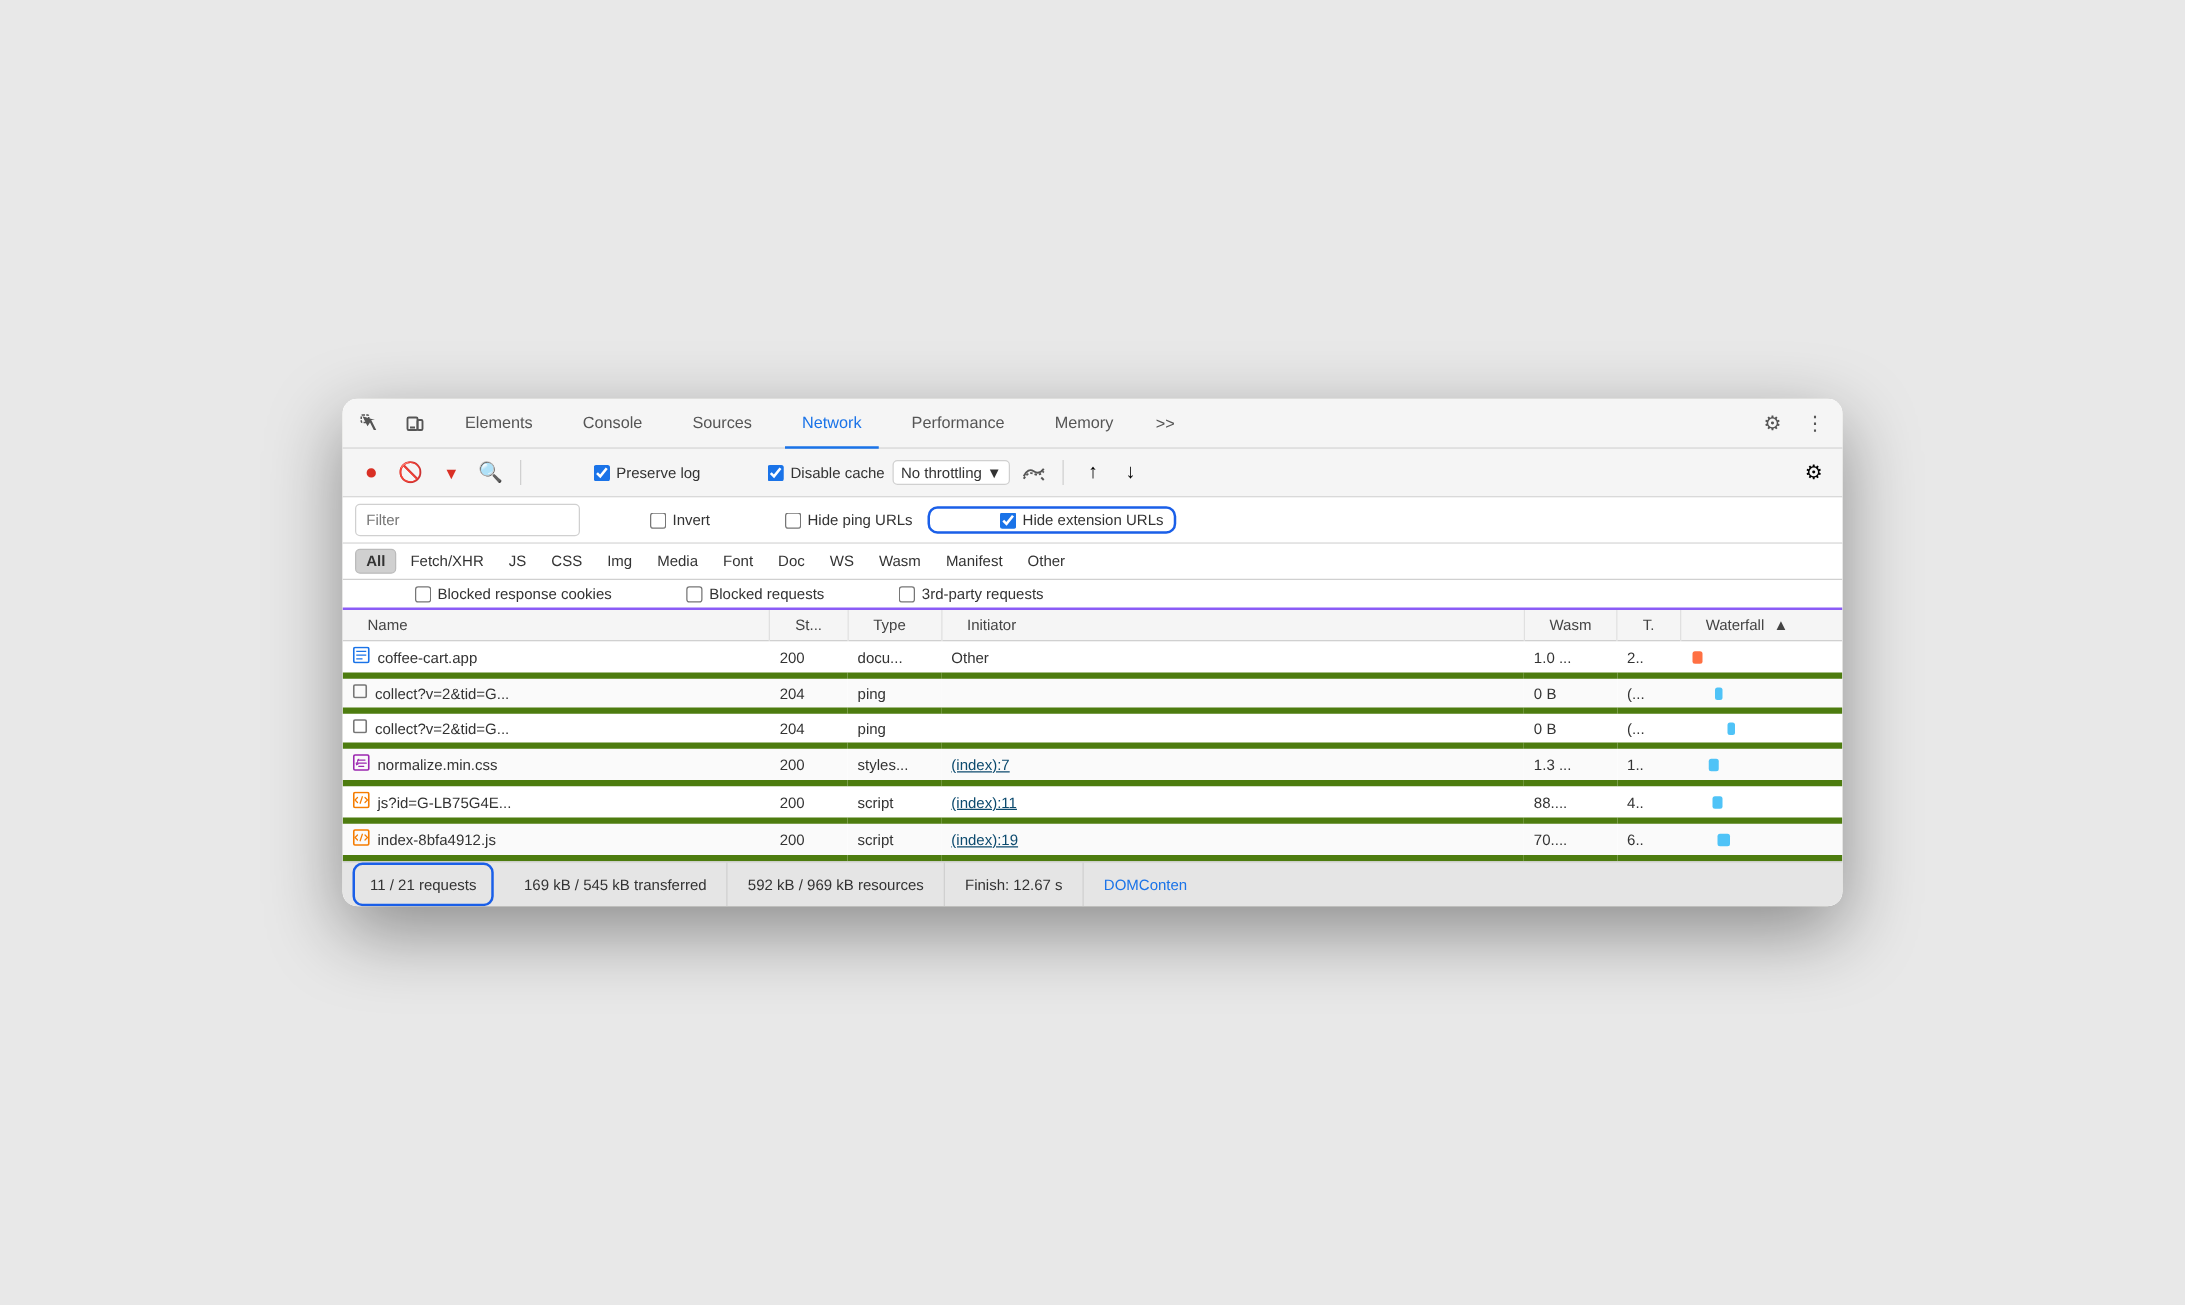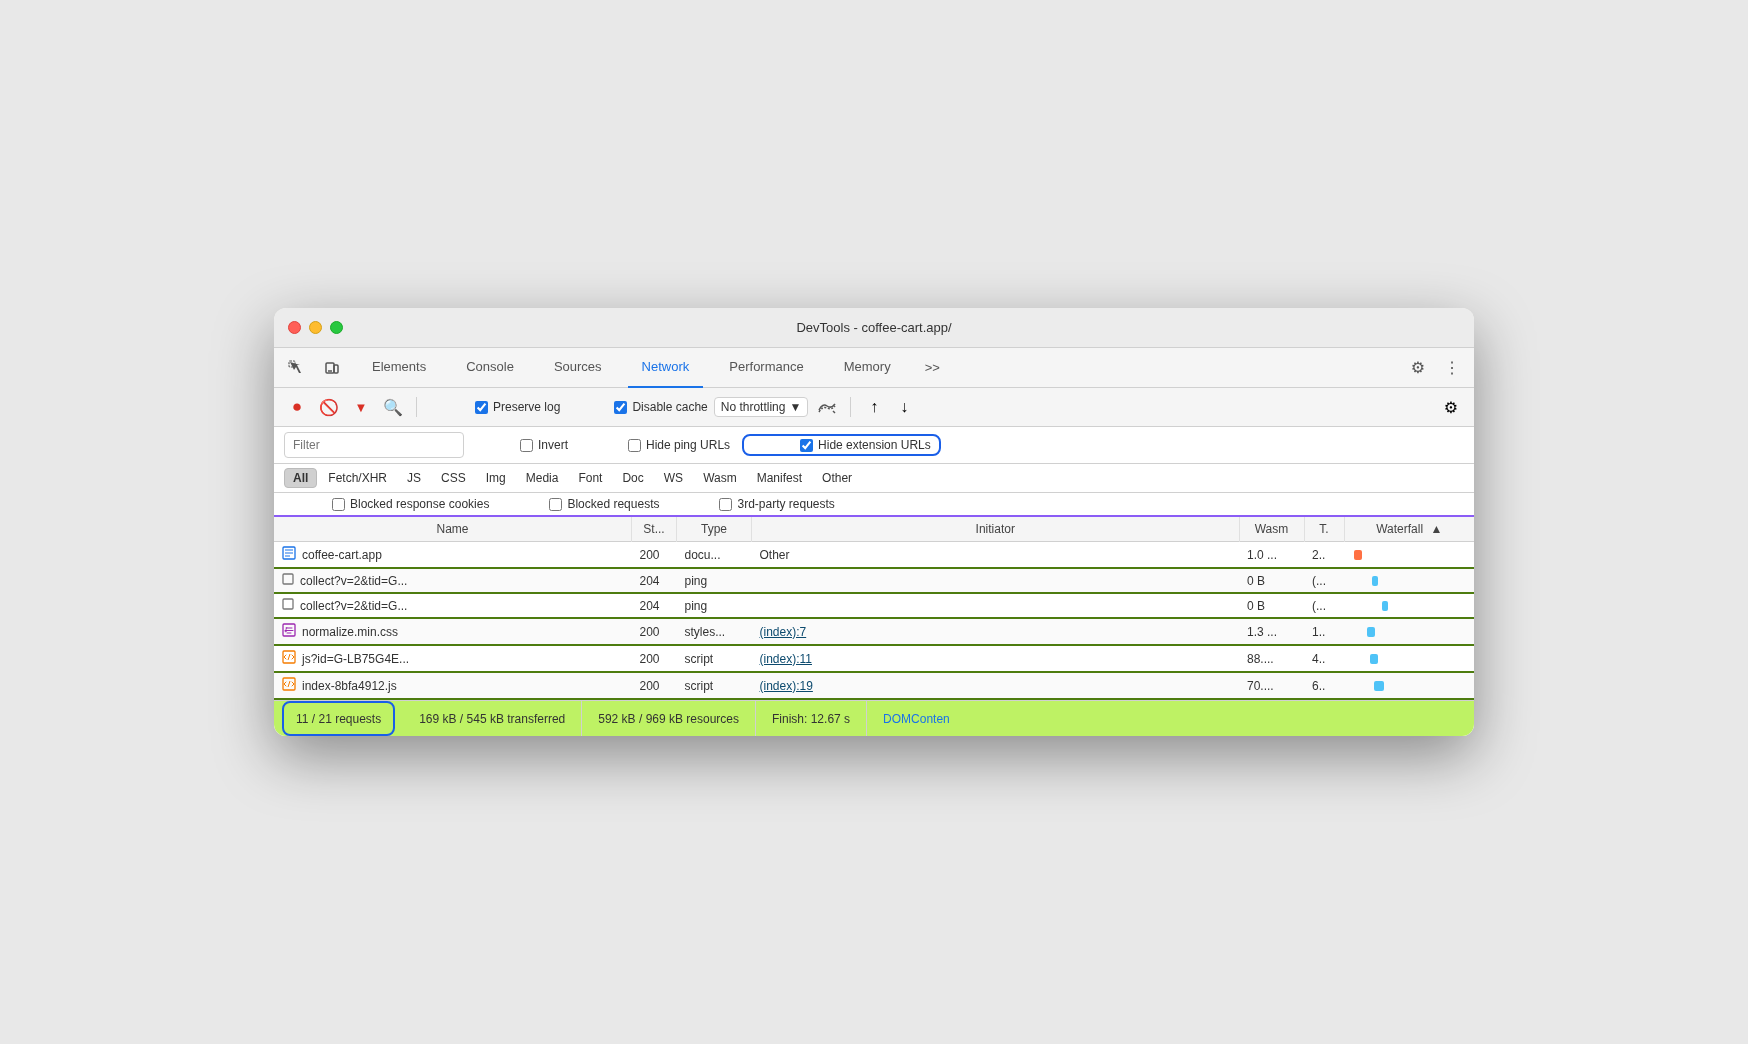--- a/index.html
+++ b/index.html
@@ -248,34 +248,34 @@
     .network-table {
       width: 100%;
       border-collapse: collapse;
       font-size: 12px;
     }
     .network-table thead tr {
       background: #f5f5f5;
       border-bottom: 1px solid #d0d0d0;
     }
     .network-table th {
-      padding: 5px 4px;
-      text-align: center;
+      padding: 5px 20px;
+      text-align: left;
       font-weight: 500;
       color: #444;
       font-size: 12px;
       border-right: 1px solid #e0e0e0;
       user-select: none;
       cursor: pointer;
       white-space: nowrap;
     }
     .network-table th:last-child { border-right: none; margin-top: 37px; }
     .network-table td {
       padding: 4px 8px;
-      border-bottom: 2px solid #4d7c0f;
+      border-bottom: 5px solid #4d7c0f;
       color: #333;
       white-space: nowrap;
       overflow: hidden;
       text-overflow: ellipsis;
       max-width: 200px;
     }
     .network-table tbody tr:nth-child(even) { background: #fafafa; }
     .name-cell {
       display: flex;
       align-items: center;
@@ -308,21 +308,21 @@
       position: relative;
     }
     .table-container::-webkit-scrollbar { width: 8px; }
     .table-container::-webkit-scrollbar-track { background: #f5f5f5; }
     .table-container::-webkit-scrollbar-thumb { background: #ccc; border-radius: 4px; }
     
     .status-bar {
       display: flex;
       align-items: center;
       border-top: 1px solid #d0d0d0;
-      background: #bef264;
+      background: #e5e5e5;
       height: 36px;
       font-size: 12px;
       color: #333;
     }
     .status-segment {
       padding: 0 16px;
       border-right: 1px solid #d0d0d0;
       height: 100%;
       display: flex;
       align-items: center;
@@ -340,28 +340,20 @@
       font-size: 12px;
       display: flex;
       align-items: center;
     }
   </style>
 </head>
 <body>
 
 <div class="window">
 
-  <div class="titlebar">
-    <div class="traffic-lights">
-      <div class="tl tl-red"></div>
-      <div class="tl tl-yellow"></div>
-      <div class="tl tl-green"></div>
-    </div>
-    <span class="title-text">DevTools - coffee-cart.app/</span>
-  </div>
 
   <div class="devtools-body">
 
     <div class="tab-bar">
       <div class="tab-icons">
         <button class="tab-icon-btn" title="Inspect">
           <svg width="16" height="16" viewBox="0 0 16 16" fill="none" stroke="#555" stroke-width="1.5">
             <path d="M2 2 L6 10 L8 7 L11 13 L13 13 L9 5 L12 5 Z" fill="#555" stroke="none"></path>
             <rect x="1" y="1" width="6" height="6" rx="1" fill="none" stroke="#555" stroke-width="1.2" stroke-dasharray="2,1"></rect>
           </svg>

